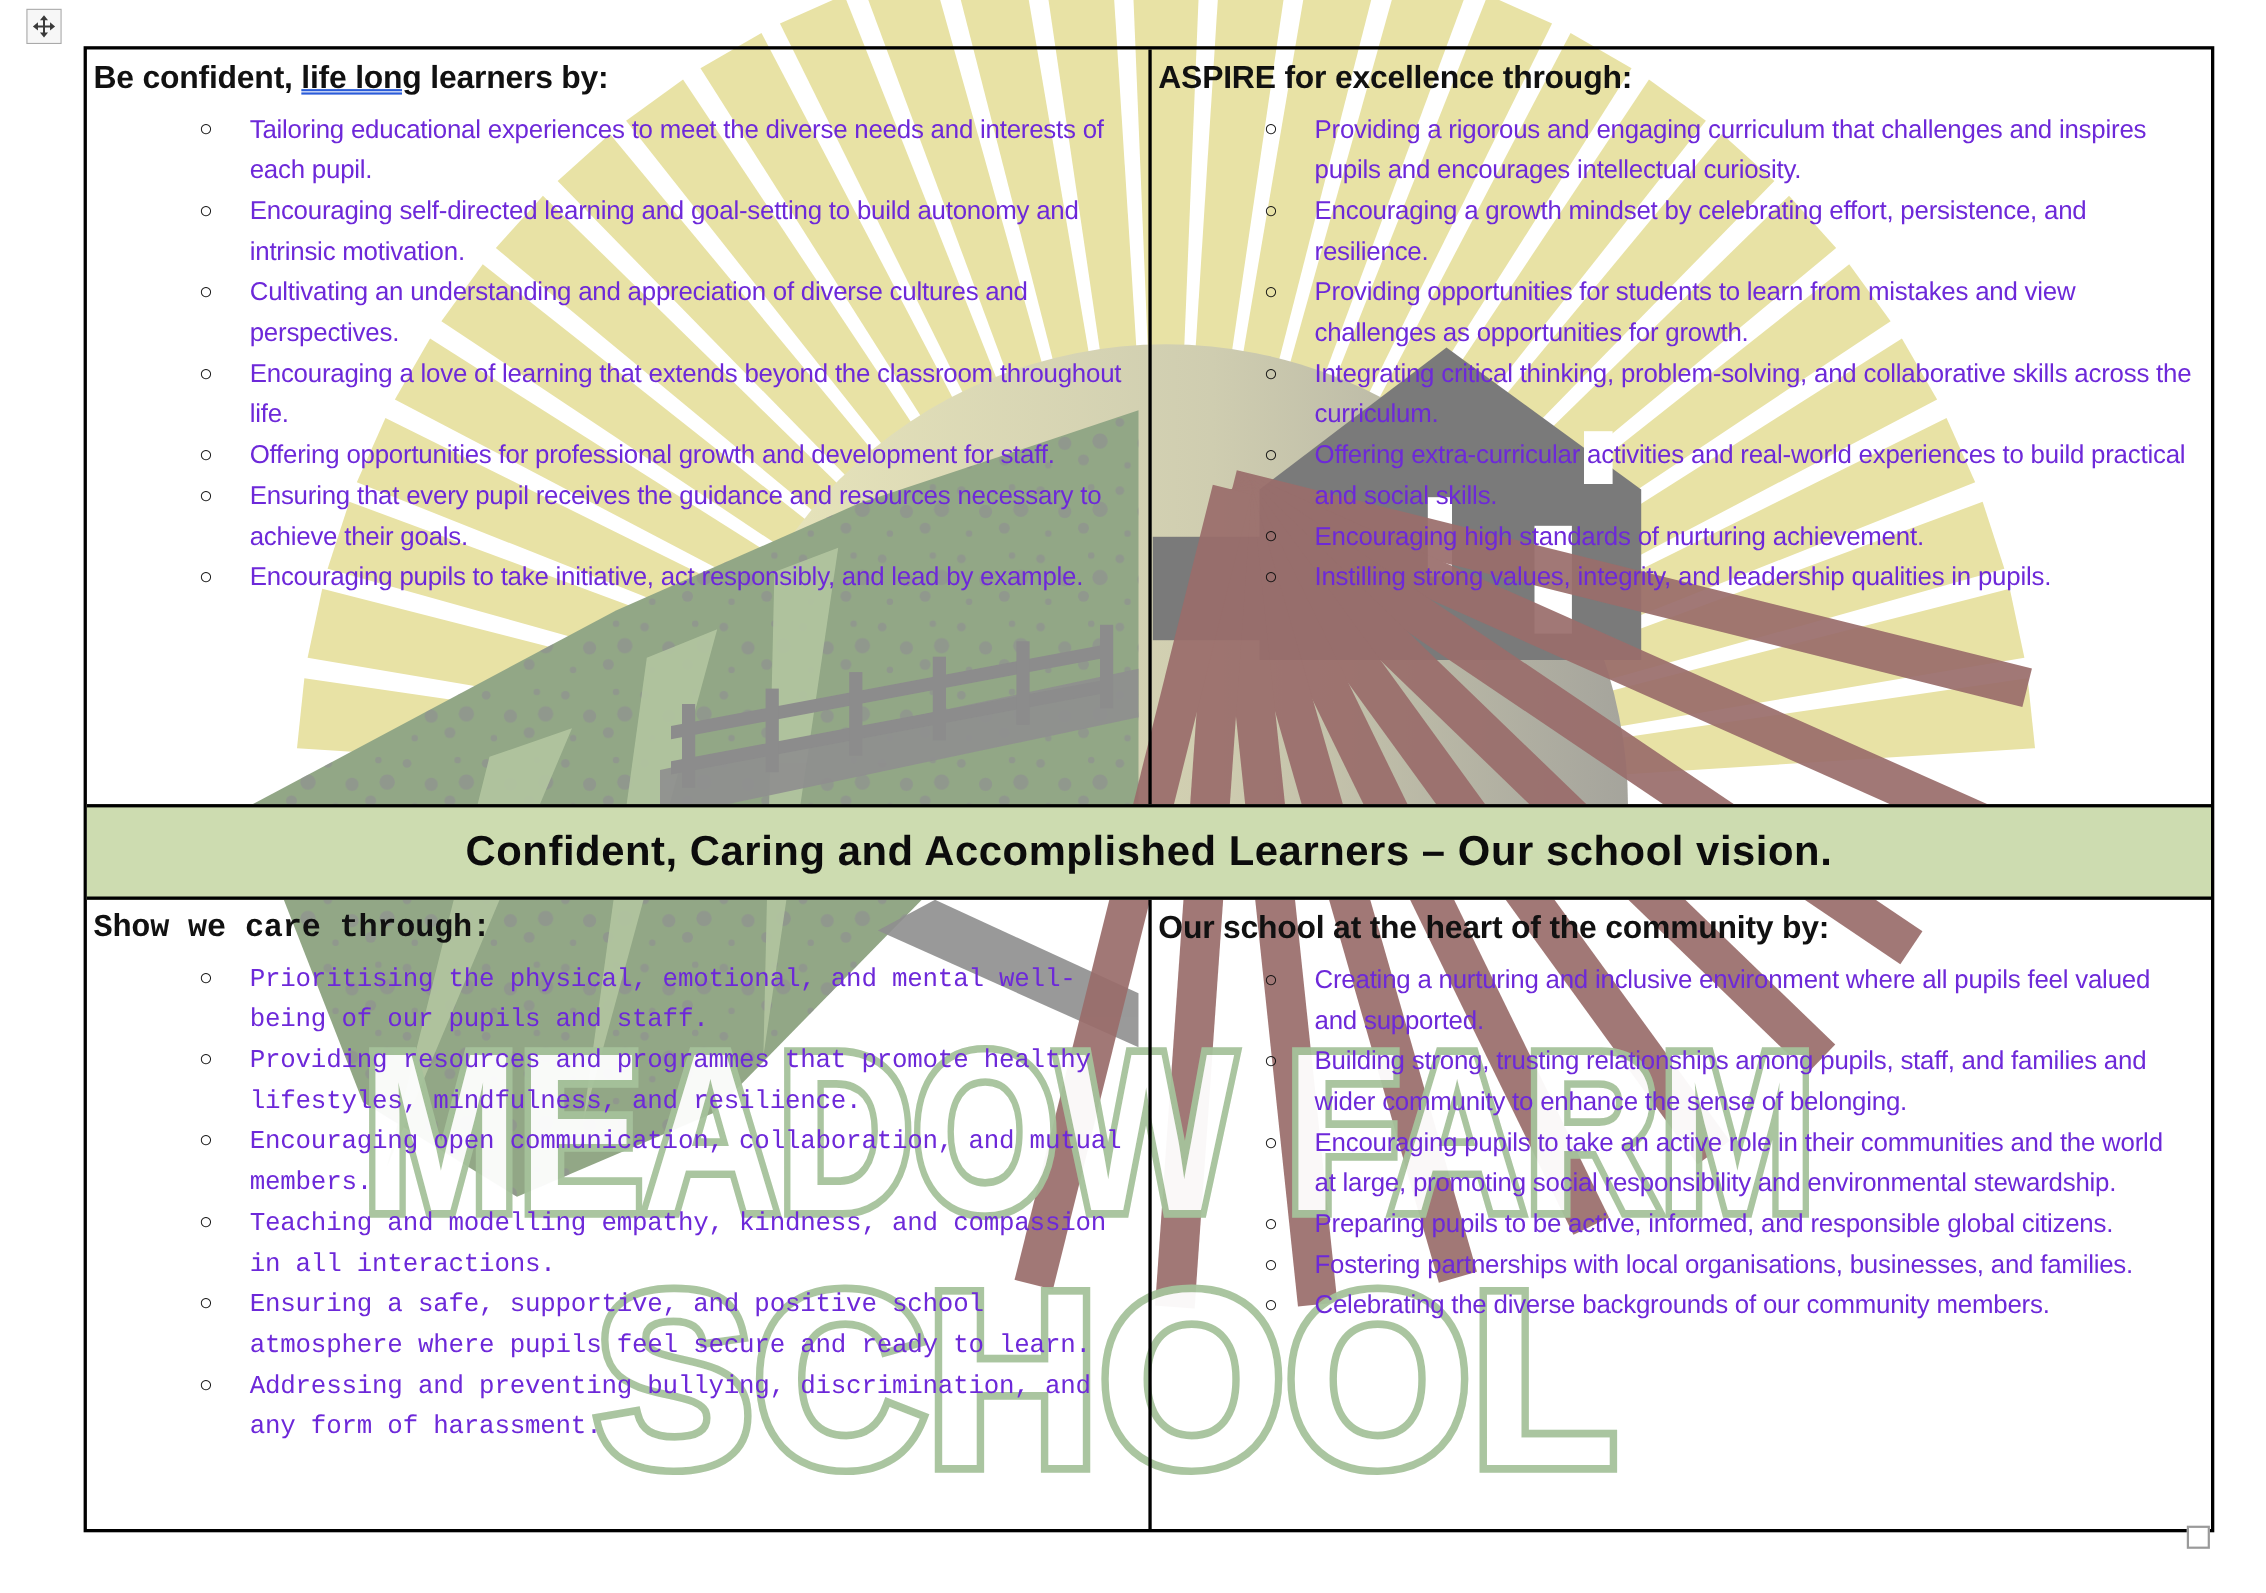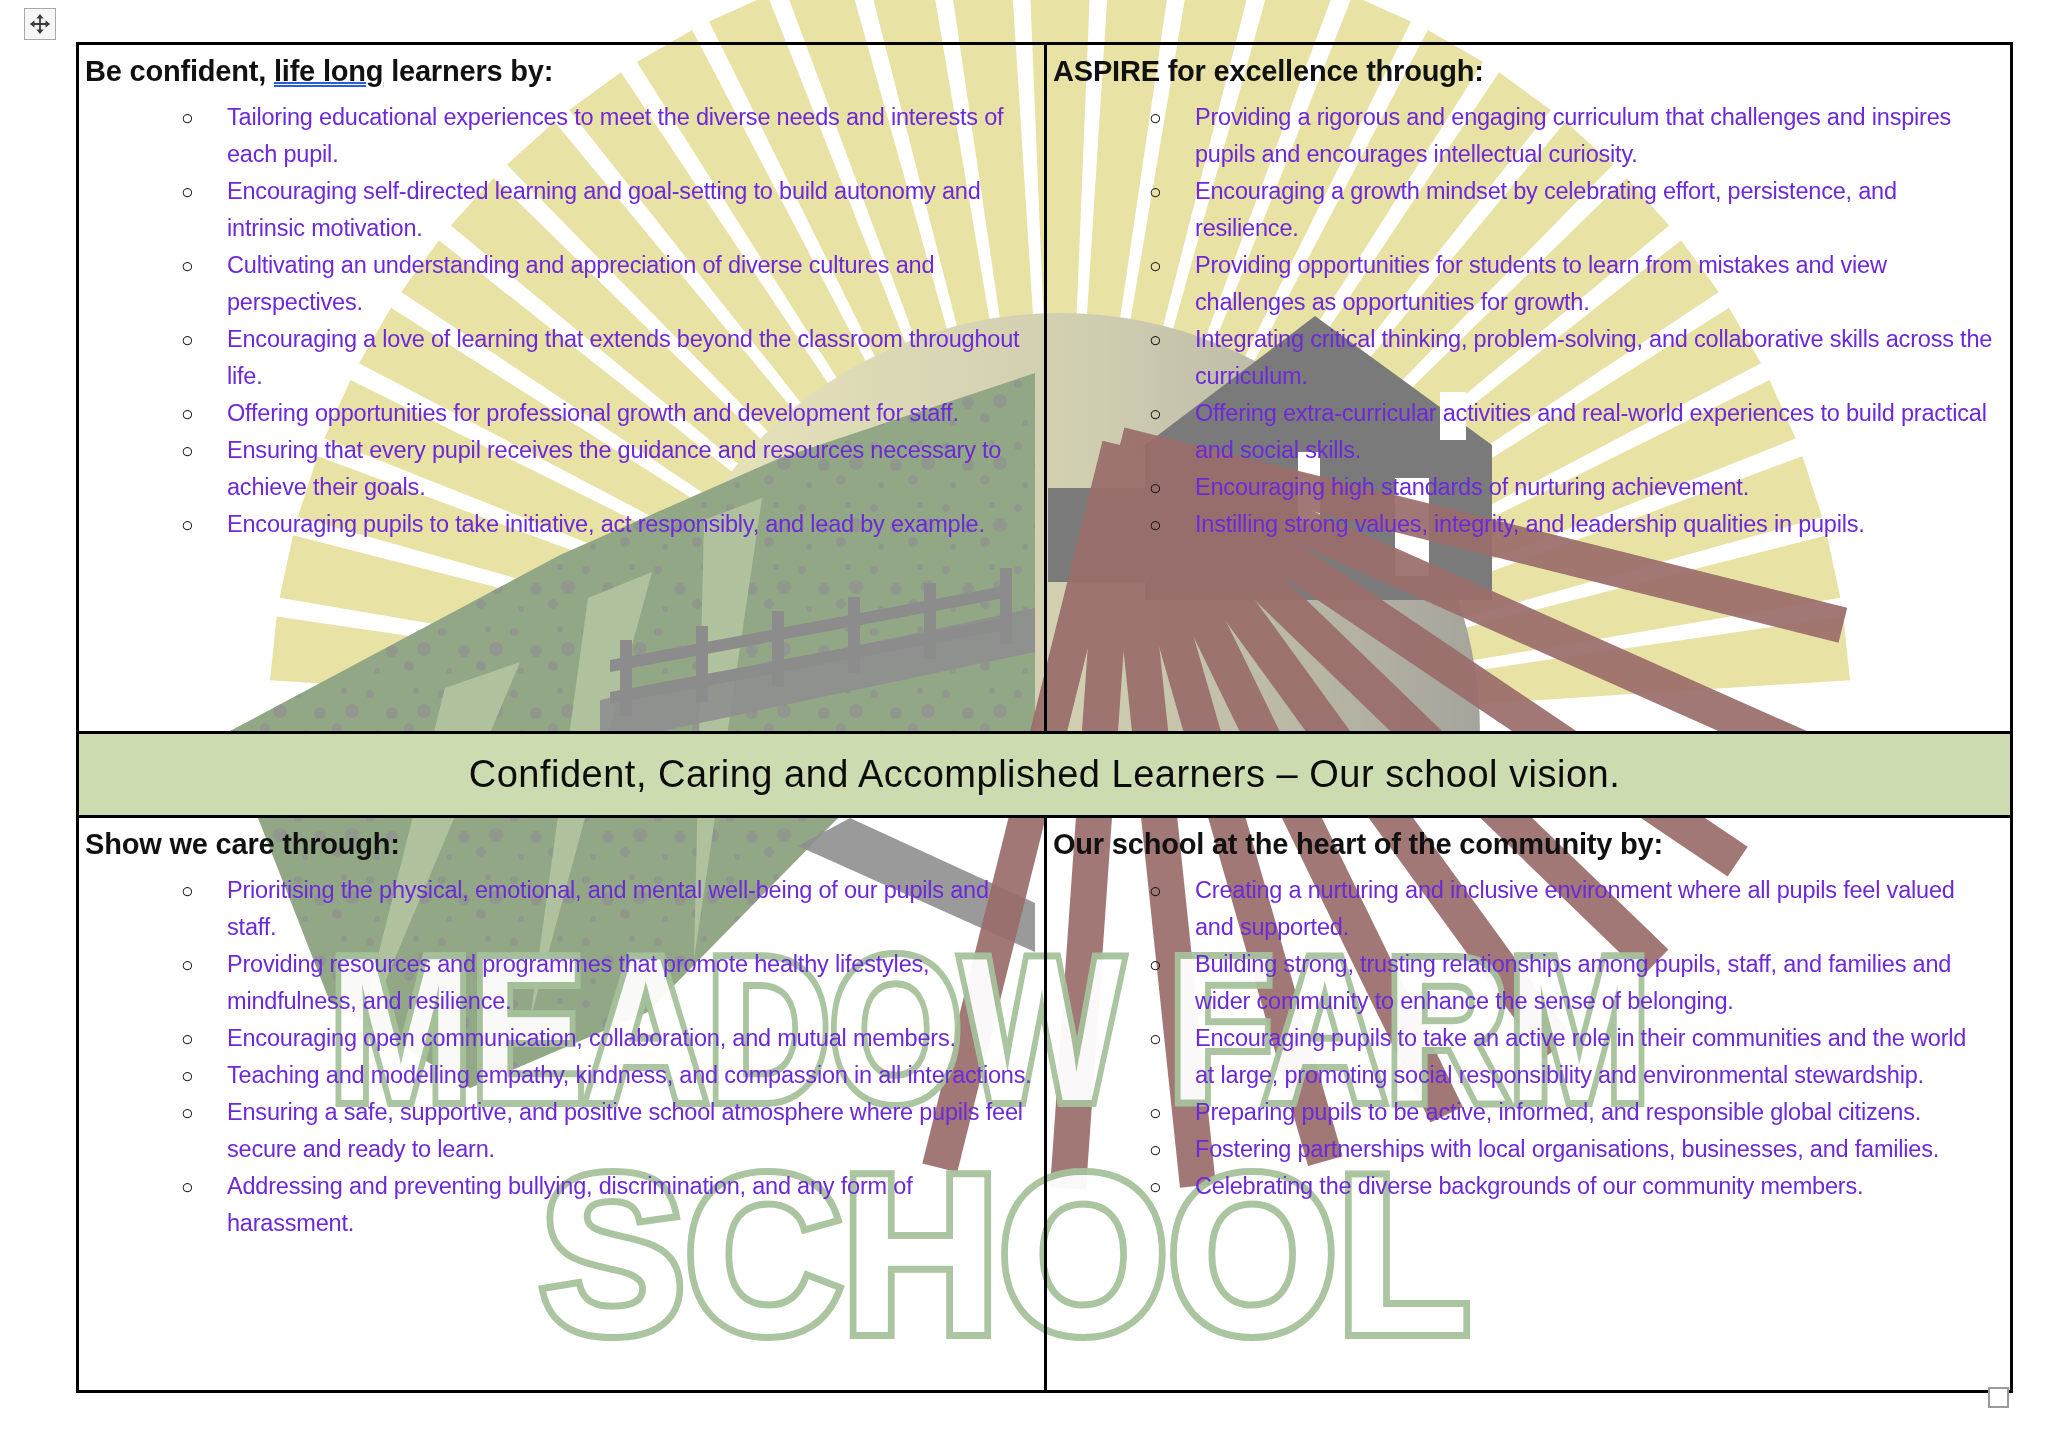--- a/index.html
+++ b/index.html
@@ -9,27 +9,27 @@
 
   
   #watermark { position:absolute; left:0; top:0; width:2060px; height:1448px; z-index:0; }
 
   
   #vision-table { position:absolute; left:76px; top:42px; width:1937px; height:1351px;
                   border:3px solid #000; z-index:2; }
   .cell { position:absolute; overflow:hidden; }
   .cell-tl { left:0; top:0; width:968px; height:686px; border-right:3px solid #000; }
   .cell-tr { left:968px; top:0; width:963px; height:686px; }
-  .cell-bl { left:0; top:773px; width:968px; height:572px; border-right:3px solid #000; }
+  .cell-bl { left:0; top:773px; width:968px; height:572px; border-right:3px solid #000;font-family:Liberation Mono, monospace; }
   .cell-br { left:968px; top:773px; width:946px; height:572px; }
 
   .banner { position:absolute; left:0; top:686px; width:1931px; height:87px;
             border-top:3px solid #000; border-bottom:3px solid #000;
             background:#cddcb0; text-align:center; }
-  .banner-text { font-size:38px; font-weight:normal; line-height:81px; letter-spacing:0.5px; color:#0c0c0c; }
+  .banner-text { font-size:38px; font-weight:bold; line-height:81px; letter-spacing:0.5px; color:#0c0c0c; }
 
   .qhead { font-size:29px; font-weight:bold; line-height:44px; padding:4px 4px 2px 6px;
            letter-spacing:-0.2px; white-space:nowrap; }
   .underlined-grammar { text-decoration:underline; text-decoration-style:double; text-decoration-color:#2b5cd9; text-decoration-thickness:2px; }
 
   .bullets { padding-top:4px; }
   .bullet { display:flex; align-items:flex-start; padding-left:102px; }
   .marker { flex:0 0 46px; font-size:21px; line-height:37px; color:#111; }
   .btext  { flex:1; font-size:23.5px; line-height:37px; letter-spacing:-0.2px; padding-right:8px; color:#6d28d9; }
 

